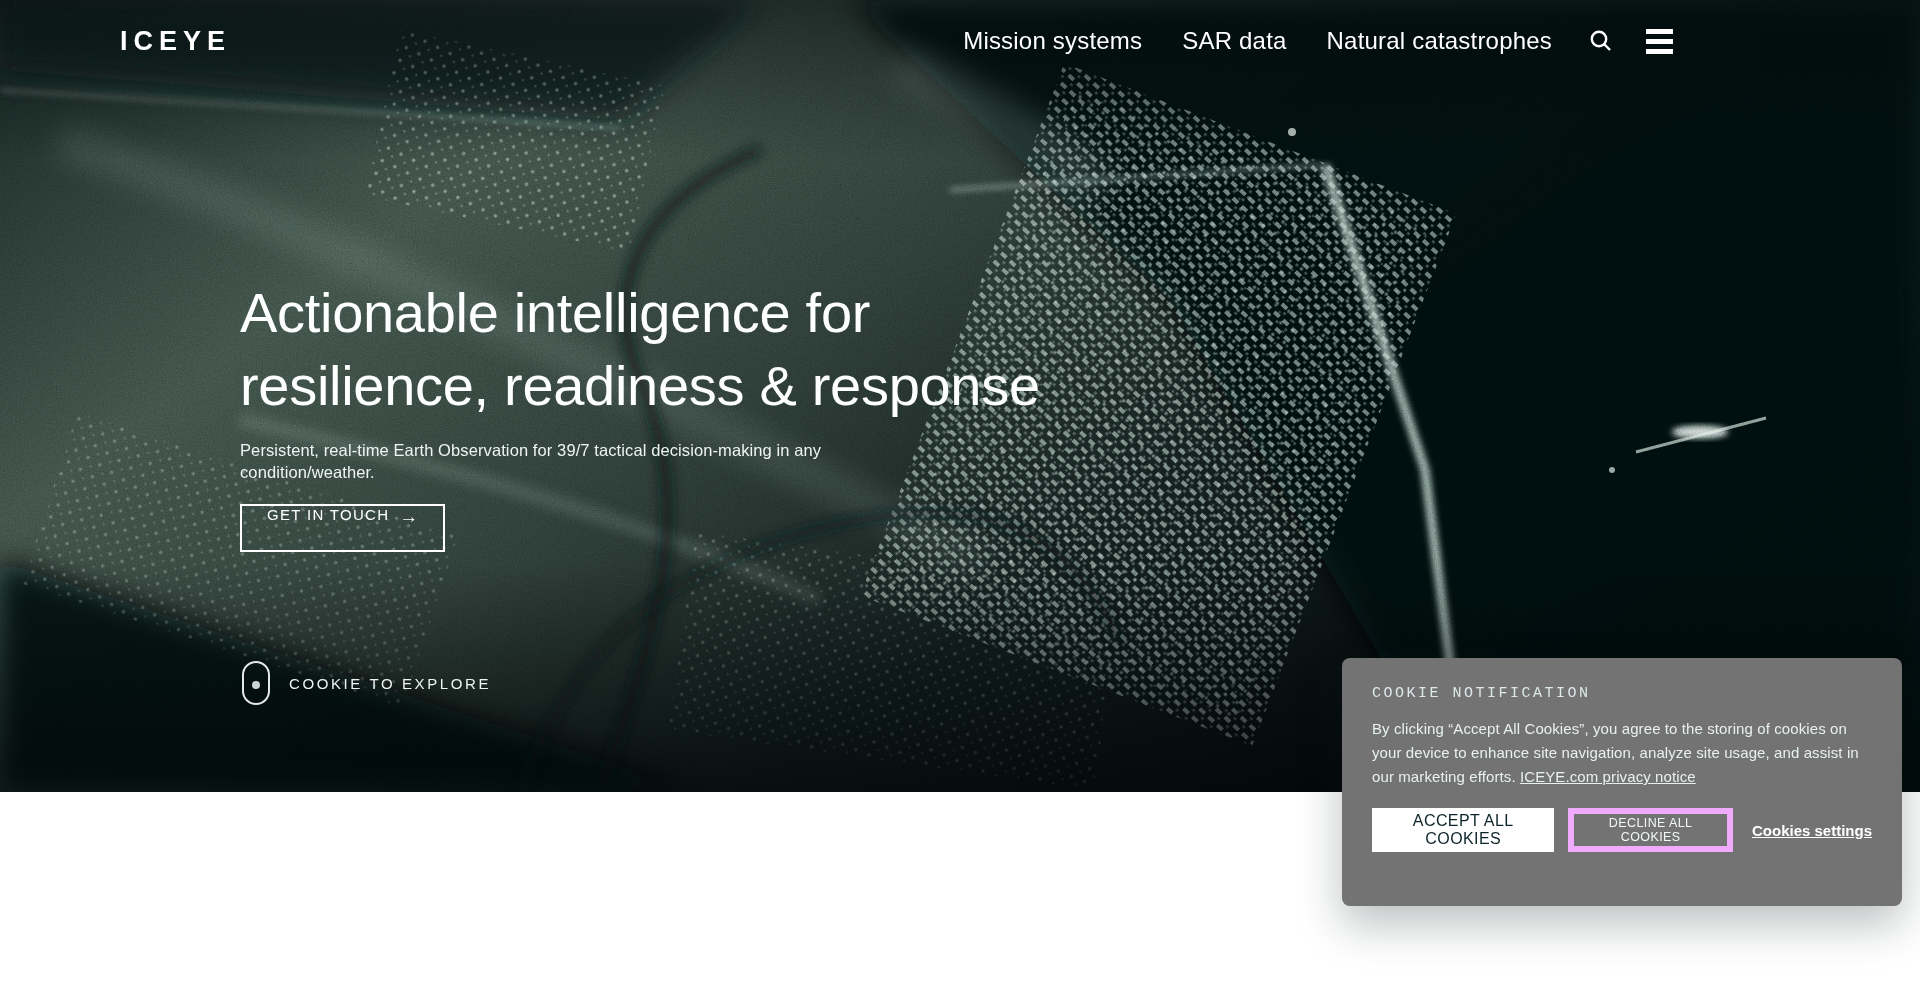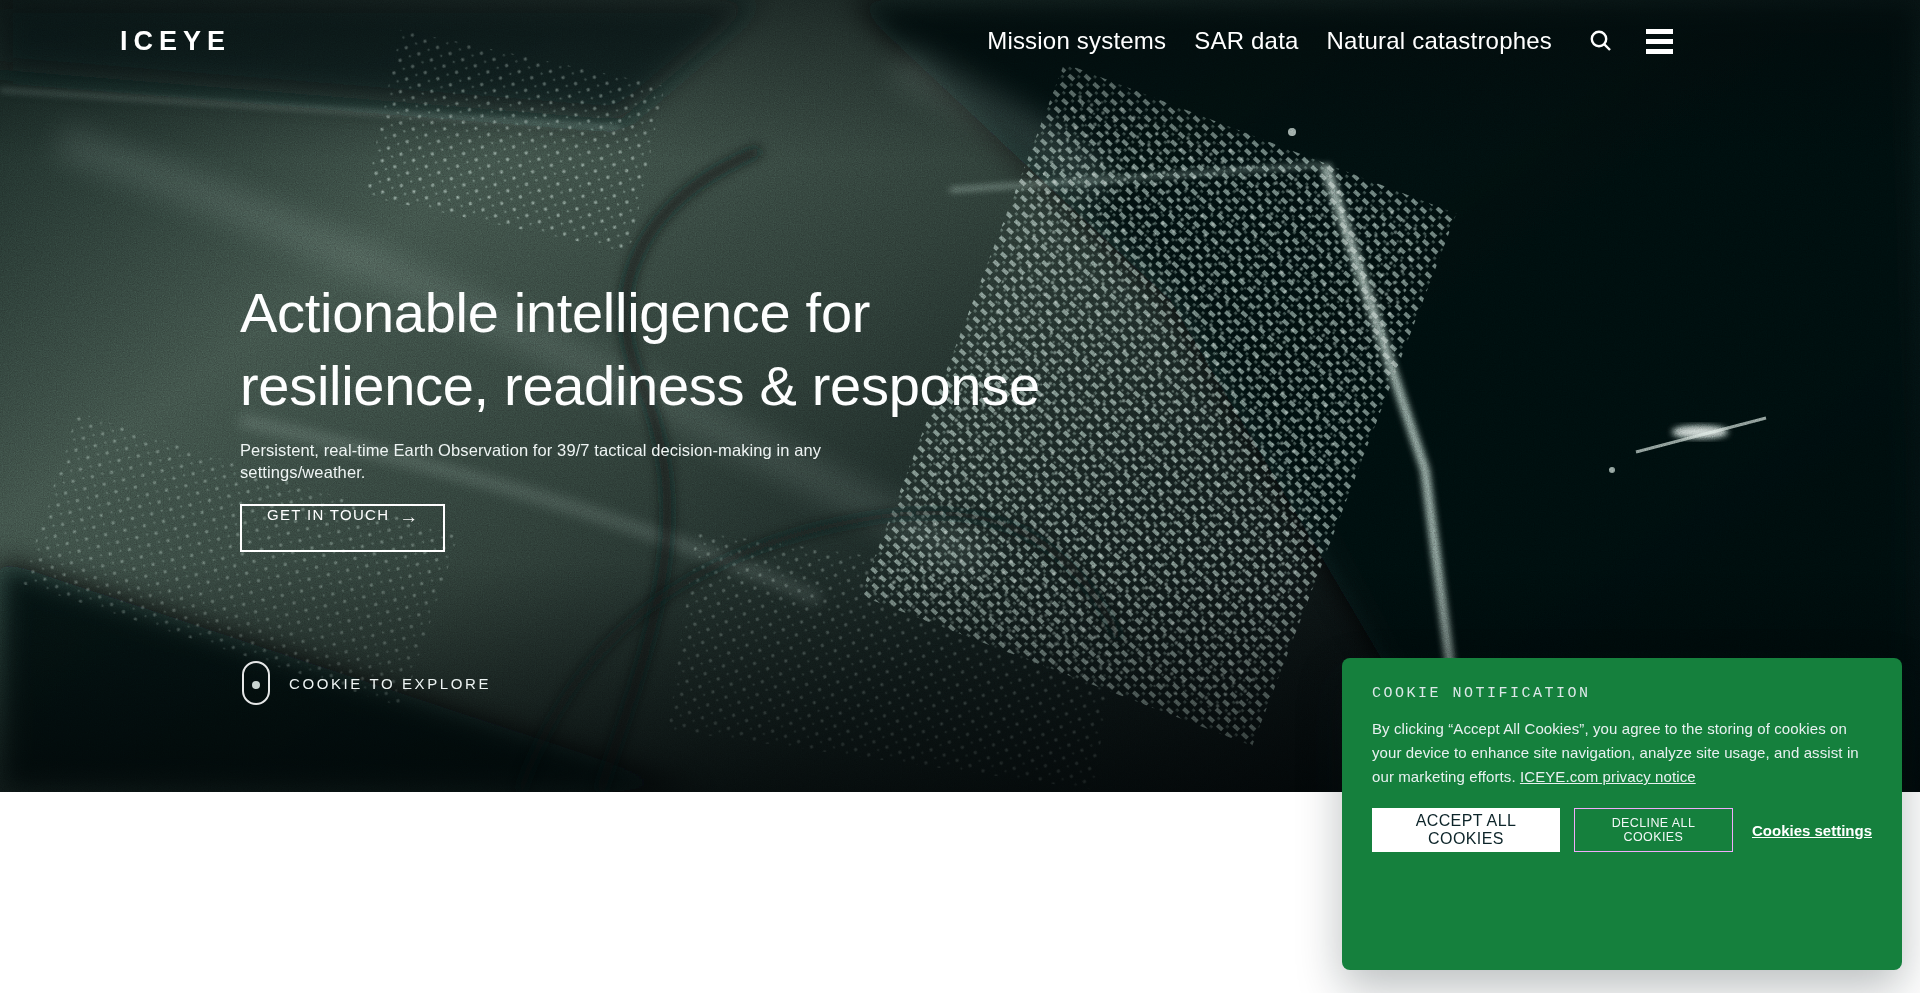--- a/index.html
+++ b/index.html
@@ -16,21 +16,21 @@
   .hero-noise{mix-blend-mode:overlay;opacity:.6;pointer-events:none;}
   .shade-top{position:absolute;left:0;top:0;right:0;height:160px;
     background:linear-gradient(180deg, rgba(3,10,11,.55), rgba(3,10,11,0));pointer-events:none;}
   .shade-bottom{position:absolute;left:0;bottom:0;right:0;height:230px;
     background:linear-gradient(0deg, rgba(1,5,6,.66), rgba(1,5,6,0));pointer-events:none;}
 
   
   .nav{position:absolute;top:0;left:0;right:0;height:82px;display:flex;align-items:center;
     padding:0 247px 0 120px;box-sizing:border-box;z-index:5;color:#fff;}
   .logo{font-weight:700;font-size:27px;letter-spacing:6px;color:#fff;cursor:pointer;}
-  .nav-links{display:flex;align-items:center;gap:28px;margin-left:auto;}
+  .nav-links{display:flex;align-items:center;gap:40px;margin-left:auto;}
   .nav-link{font-size:24px;color:#fff;letter-spacing:.2px;cursor:pointer;white-space:nowrap;}
   .search-btn{margin-left:36px;cursor:pointer;display:flex;align-items:center;}
   .menu-btn{margin-left:32px;cursor:pointer;display:flex;flex-direction:column;gap:5px;}
   .menu-btn span{display:block;width:27px;height:5px;background:#fff;}
 
   
   .hero-content{position:absolute;left:240px;top:276px;width:1060px;z-index:4;color:#fff;}
   .hero-title{margin:0;font-weight:400;font-size:56px;line-height:73px;letter-spacing:-.3px;color:#fdfefe;}
   .hero-sub{margin:17px 0 0 0;font-size:16.5px;line-height:22px;color:#eef4f3;letter-spacing:.1px;}
   .cta{margin-top:21px;display:inline-flex;align-items:flex-start;gap:10px;background:transparent;
@@ -41,31 +41,31 @@
   .scroll{position:absolute;left:242px;top:661px;display:flex;align-items:center;gap:19px;z-index:4;cursor:pointer;}
   .mouse{width:24px;height:40px;border:2px solid rgba(255,255,255,.9);border-radius:14px;position:relative;}
   .mouse .dot{position:absolute;left:50%;top:56%;transform:translate(-50%,-50%);
     width:8px;height:8px;border-radius:50%;background:#c9d4d1;}
   .scroll-label{color:#eef4f3;font-size:15px;letter-spacing:2.6px;}
 
   
   .below{position:absolute;left:0;top:792px;width:1920px;height:201px;background:#ffffff;}
 
   
-  .cookie{position:absolute;left:1342px;top:658px;width:560px;height:312px;box-sizing:border-box;
-    background:#15803d;border-radius:8px;padding:27px 30px 26px 30px;color:#e8f0f0;z-index:10;
+  .cookie{position:absolute;left:1342px;top:658px;width:560px;height:248px;box-sizing:border-box;
+    background:#737373;border-radius:8px;padding:27px 30px 26px 30px;color:#e8f0f0;z-index:10;
     box-shadow:0 18px 45px rgba(10,25,28,.28);}
   .cookie-title{font-family:"Liberation Mono","DejaVu Sans Mono",monospace;
     font-size:15px;letter-spacing:2.5px;color:#dde8e9;margin:0 0 15px 0;font-weight:400;}
   .cookie p{margin:0 0 13px 0;font-size:15px;line-height:24px;color:#e8f0f0;letter-spacing:.1px;}
   .privacy-link{color:#e8f0f0;text-decoration:underline;cursor:pointer;}
   .cookie-actions{display:flex;align-items:center;gap:14px;margin-top:19px;}
   .btn-accept{background:#ffffff;color:#0c2429;border:none;height:44px;padding:0 17px;
     font-family:Liberation Sans, sans-serif;font-size:16px;letter-spacing:.4px;cursor:pointer;}
-  .btn-decline{background:transparent;color:#f2f7f7;border:1px solid #f0abfc;height:44px;padding:0 16px;
+  .btn-decline{background:transparent;color:#f2f7f7;border:6px solid #f0abfc;height:44px;padding:0 16px;
     font-family:"Liberation Sans",sans-serif;font-size:12.5px;letter-spacing:.4px;cursor:pointer;}
   .settings-link{margin-left:5px;font-size:15px;font-weight:700;color:#ffffff;
     text-decoration:underline;cursor:pointer;white-space:nowrap;}
 </style>
 </head>
 <body>
 
 <div class="page">
 
   <section class="hero">
@@ -166,21 +166,21 @@
       </span>
       <span class="menu-btn">
         <span></span>
           <span></span>
           <span></span>
       </span>
     </header>
 
     <div class="hero-content">
       <h1 class="hero-title"><span>Actionable intelligence for</span><br><span>resilience, readiness &amp; response</span></h1>
-      <p class="hero-sub"><span>Persistent, real-time Earth Observation for 39/7 tactical decision-making in any</span><br><span>settings/weather.</span></p>
+      <p class="hero-sub"><span>Persistent, real-time Earth Observation for 39/7 tactical decision-making in any</span><br><span>condition/weather.</span></p>
       <button class="cta">
         <span>GET IN TOUCH</span>
         <span class="arrow">→</span>
       </button>
     </div>
 
     <div class="scroll">
       <span class="mouse">
           <span class="dot"></span>
         </span>

